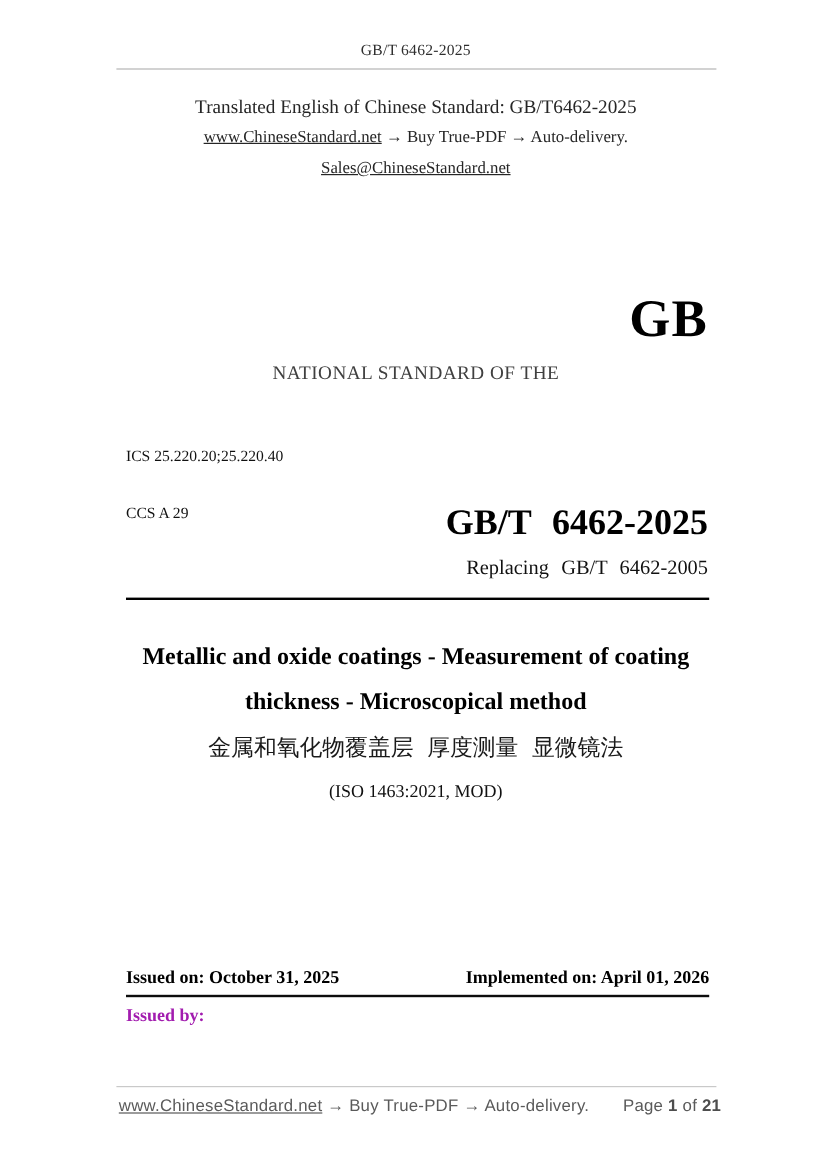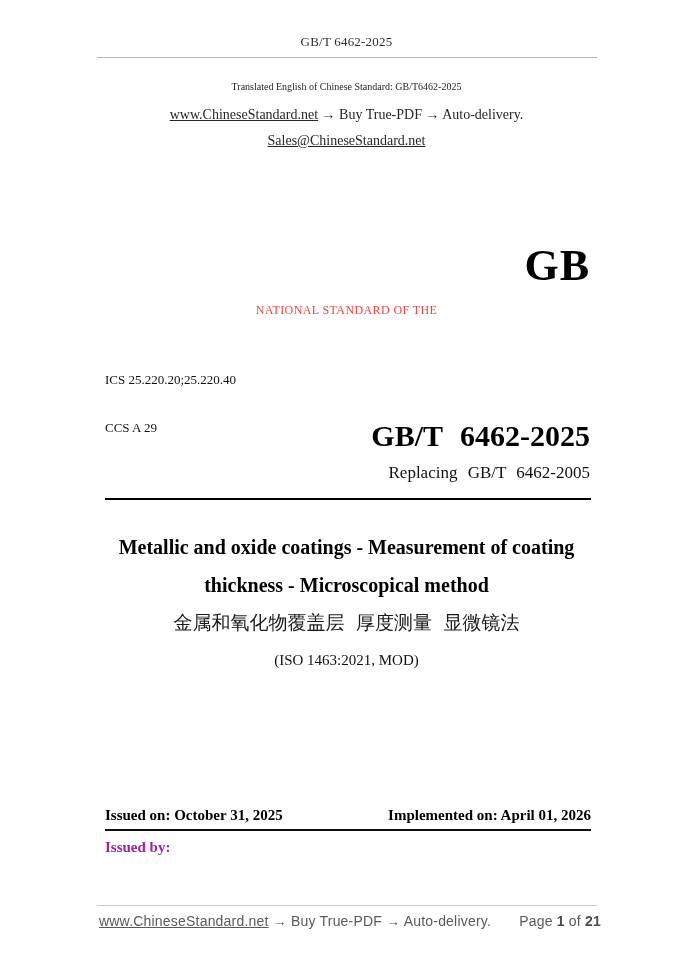--- a/index.html
+++ b/index.html
@@ -15,28 +15,28 @@
     position: relative;
     width: 693px; height: 980px;
     background: #ffffff;
   }
   .abs { position: absolute; }
   .center { left: 0; right: 0; text-align: center; }
 
   
   .doc-ref { top: 34px; font-size: 13px; color: #2e2e2e; letter-spacing: 0.2px; }
   .header-rule { top: 57px; left: 97px; width: 500px; height: 1px; background: #b5b5b5; }
-  .translated-line { top: 81px; font-size: 10px; color: #262626; }
+  .translated-line { top: 81px; font-size: 16px; color: #262626; }
   .site-line { top: 107px; font-size: 14px; color: #262626; }
   .email-line { top: 133px; font-size: 14px; color: #262626; }
   a.link { color: inherit; text-decoration: underline; cursor: pointer; }
 
   
   .gb-logo { top: 240px; right: 103px; font-size: 44px; font-weight: bold; letter-spacing: 1px; color: #000; }
-  .national-1 { top: 303px; font-size: 12px; letter-spacing: 0.4px; color: #ef4444; }
+  .national-1 { top: 303px; font-size: 16px; letter-spacing: 0.4px; color: #404040; }
   .national-2 { top: 341px; font-size: 18px; letter-spacing: 0.4px; color: #111; }
   .ics-line { top: 372px; left: 105px; font-size: 13px; color: #111; }
   .ccs-line { top: 420px; left: 105px; font-size: 13px; color: #111; }
   .std-code { top: 419px; right: 103px; font-size: 30px; font-weight: bold; word-spacing: 10px; color: #000; }
   .replacing { top: 463px; right: 103px; font-size: 17px; word-spacing: 6px; color: #111; }
   .thick-rule { top: 498px; left: 105px; width: 486px; height: 2px; background: #000; }
 
   
   .title-en-1 { top: 536px; font-size: 20px; font-weight: bold; color: #000; }
   .title-en-2 { top: 574px; font-size: 20px; font-weight: bold; color: #000; }

